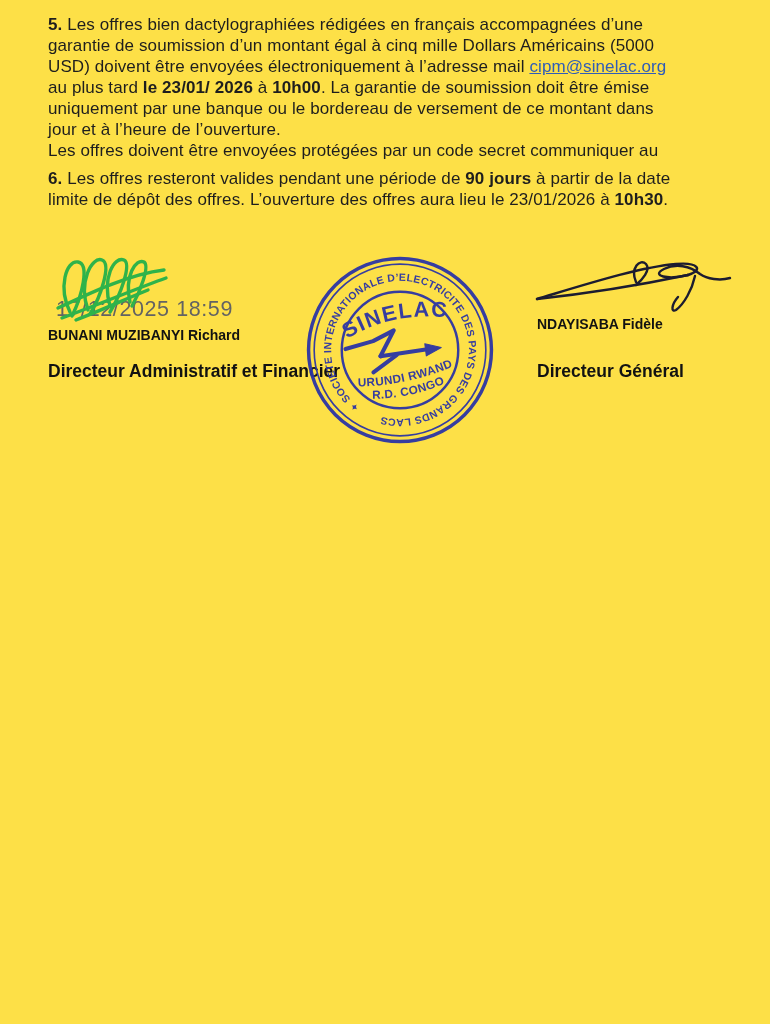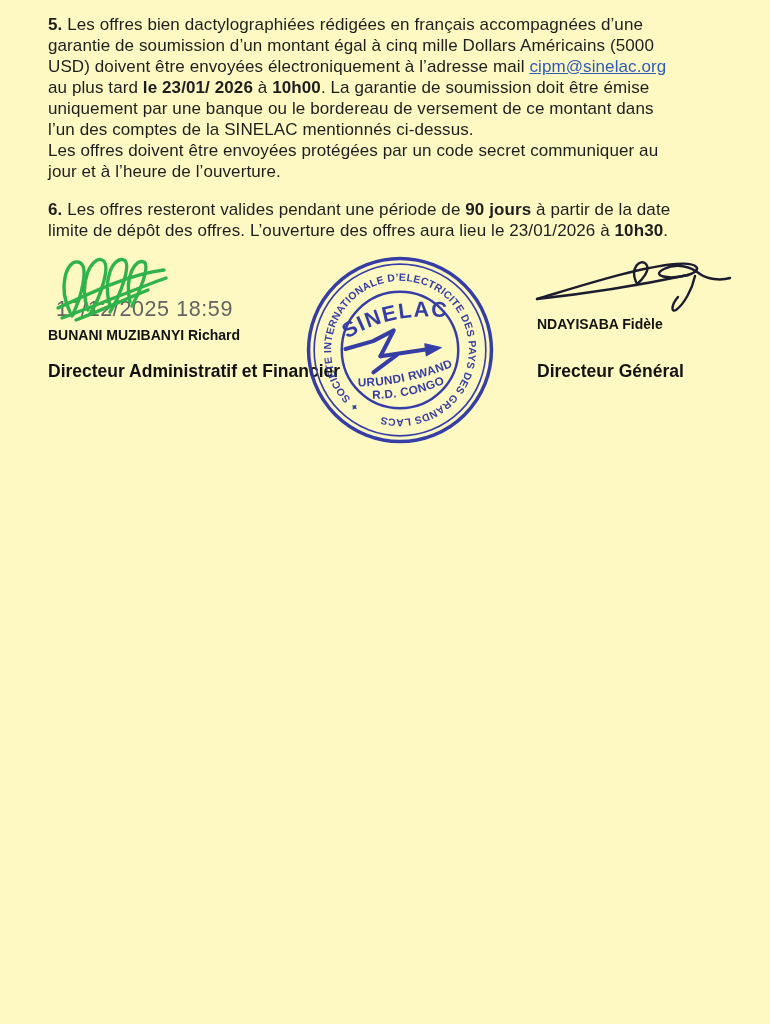--- a/index.html
+++ b/index.html
@@ -2,29 +2,29 @@
 <html><head>
 <meta charset="utf-8">
 <style>
   html,body{margin:0;padding:0;}
   body{
     width:770px;height:1024px;position:relative;overflow:hidden;
     background:#fefefe;
     font-family:"Liberation Sans","DejaVu Sans",sans-serif;
     color:var(--text,#1e1e1e);
   }
-  .page{position:absolute;inset:0;background:#fef9c3;}
+  .page{position:absolute;inset:0;background:#fde047;}
   .doc-text{
     position:absolute;left:48px;top:14px;width:700px;
     font-size:17px;line-height:21px;letter-spacing:0.1px;
     color:var(--text,#1e1e1e);
     -webkit-font-smoothing:antialiased;
   }
   .para{margin:0;}
-  .para.gap{margin-top:17px;}
+  .para.gap{margin-top:7px;}
   .line{white-space:nowrap;}
   .b{font-weight:700;}
   a.doc-link{color:var(--link,#2f5cb8);text-decoration:underline;cursor:pointer;}
   .timestamp{
     position:absolute;left:56px;top:297px;
     font-size:21.5px;letter-spacing:0.6px;
     color:var(--timestamp,#636363);
   }
   .signer-name{position:absolute;font-size:14px;font-weight:700;color:#121212;white-space:nowrap;}
   .signer-title{position:absolute;font-size:17.5px;font-weight:700;color:#121212;white-space:nowrap;text-align:right;}
@@ -45,23 +45,22 @@
 
 <div class="page">
 
   <div class="doc-text">
       <div class="para">
         <div class="line"><span class="b">5.</span><span> Les offres bien dactylographiées rédigées en français accompagnées d’une</span></div>
         <div class="line"><span>garantie de soumission d’un montant égal à cinq mille Dollars Américains (5000</span></div>
         <div class="line"><span>USD) doivent être envoyées électroniquement à l’adresse mail </span><a class="doc-link">cipm@sinelac.org</a></div>
         <div class="line"><span>au plus tard </span><span class="b">le 23/01/ 2026</span><span> à </span><span class="b">10h00</span><span>. La garantie de soumission doit être émise</span></div>
         <div class="line"><span>uniquement par une banque ou le bordereau de versement de ce montant dans</span></div>
-        <div class="line"><span>l’un des comptes de la SINELAC mentionnés ci-dessus.</span></div>
+        <div class="line"><span>jour et à l’heure de l’ouverture.</span></div>
         <div class="line"><span>Les offres doivent être envoyées protégées par un code secret communiquer au</span></div>
-        <div class="line"><span>jour et à l’heure de l’ouverture.</span></div>
       </div>
       <div class="para gap">
         <div class="line"><span class="b">6.</span><span> Les offres resteront valides pendant une période de </span><span class="b">90 jours</span><span> à partir de la date</span></div>
         <div class="line"><span>limite de dépôt des offres. L’ouverture des offres aura lieu le 23/01/2026 à </span><span class="b">10h30</span><span>.</span></div>
       </div>
     </div>
 
   <div class="timestamp">17/12/2025 18:59</div>
   <div class="signer-name left-name">BUNANI MUZIBANYI Richard</div>
   <div class="signer-title left-title">Directeur Administratif et Financier</div>

